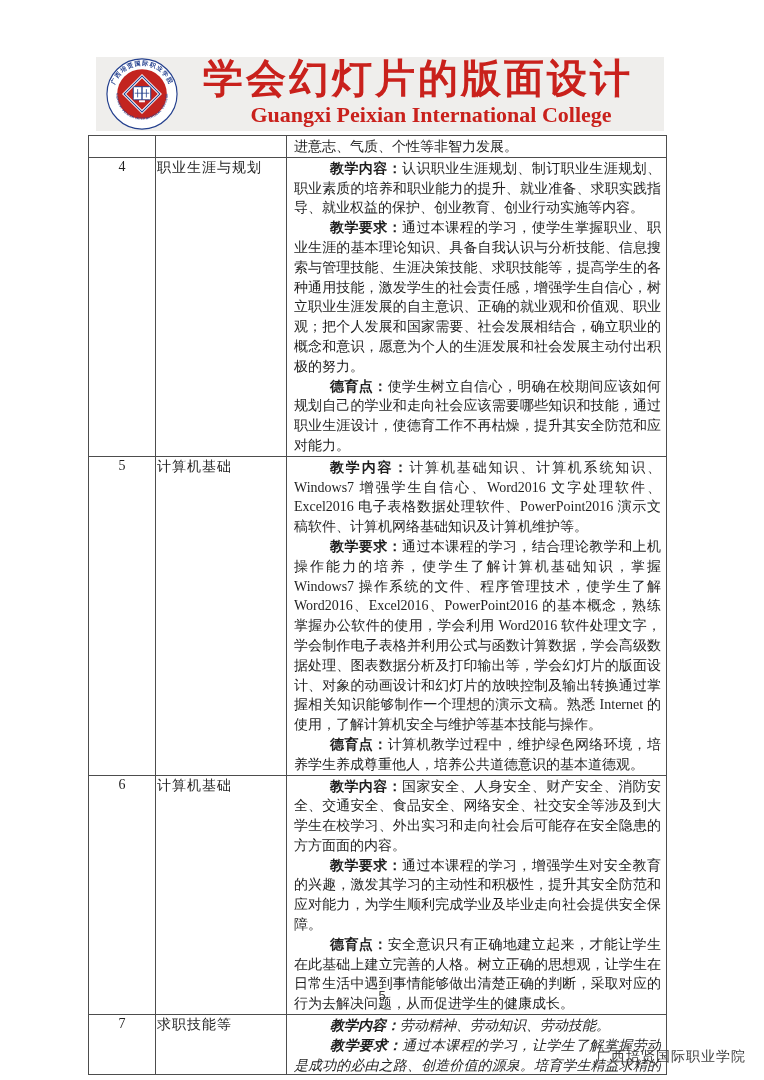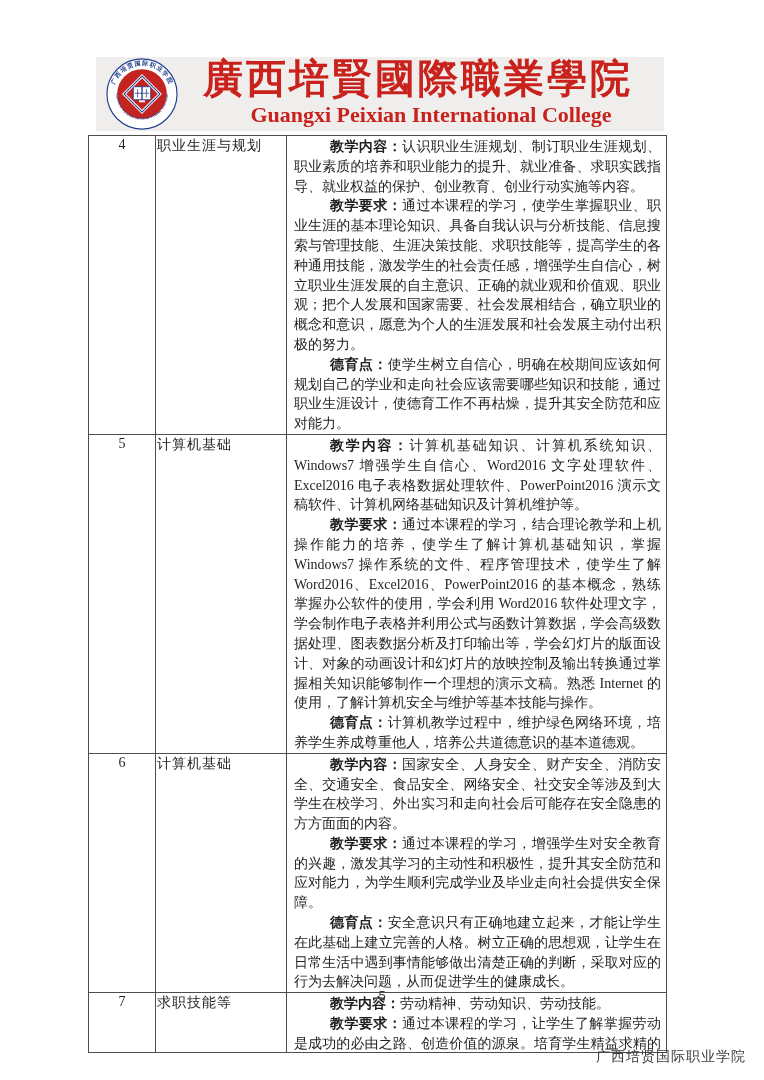--- a/index.html
+++ b/index.html
@@ -24,21 +24,21 @@
   td.cell-course{text-align:left;vertical-align:middle;letter-spacing:1px;}
   td.cell-content{padding:1px 5px 0 7px;}
   .para{text-align:justify;line-height:19.8px;margin:0;}
   .plabel{font-weight:bold;font-family:"Liberation Sans","DejaVu Sans",sans-serif;padding-left:36px;}
   .ptext{}
   tr.h-carry{height:21px;}
   tr.h-r4{height:259px;}
   tr.h-r5{height:297px;}
   tr.h-r6{height:203px;}
   tr.h-r7{height:58px;}
-  .clip58{height:58px;overflow:hidden;}
+  .clip58{height:58px;overflow:hidden;font-style:italic;}
 
   
   #page-number{position:absolute;left:0;top:988px;width:764px;text-align:center;
                font-size:13px;color:#3a3a3a;font-family:"Liberation Sans","DejaVu Sans",sans-serif;}
   #footer-college{position:absolute;right:18px;top:1048px;font-size:14px;color:#3c3c3c;
                font-family:"Liberation Sans","DejaVu Sans",sans-serif;letter-spacing:1px;}
 </style>
 </head>
 <body>
 
@@ -64,31 +64,38 @@
     <g>
       <rect x="29" y="30.5" width="18" height="13.5" rx="1.2" fill="#ffffff" stroke="#24408e" stroke-width="1"></rect>
       <line x1="38" y1="30.5" x2="38" y2="44" stroke="#24408e" stroke-width="1.4"></line>
       <line x1="33.5" y1="33" x2="33.5" y2="41.5" stroke="#24408e" stroke-width="0.8"></line>
       <line x1="42.5" y1="33" x2="42.5" y2="41.5" stroke="#24408e" stroke-width="0.8"></line>
       <line x1="30.5" y1="37.2" x2="45.5" y2="37.2" stroke="#24408e" stroke-width="0.8"></line>
       <rect x="35" y="44.5" width="6" height="2" fill="#ffffff"></rect>
     </g>
   </svg>
 
-  <div id="title-cn">廣西培賢國際職業學院</div>
+  <div id="title-cn">学会幻灯片的版面设计</div>
   <div id="title-en">Guangxi Peixian International College</div>
 
   <table id="course-table">
     <colgroup>
         <col style="width:67px">
         <col style="width:131px">
         <col style="width:380px">
       </colgroup>
 
     <tbody>
+        <tr class="h-carry">
+      <td class="cell-num"></td>
+      <td class="cell-course"></td>
+      <td class="cell-content">
+        <div class="para"><span class="ptext">进意志、气质、个性等非智力发展。</span></div>
+      </td>
+    </tr>
 
     <tr class="h-r4">
       <td class="cell-num">4</td>
       <td class="cell-course">职业生涯与规划</td>
       <td class="cell-content">
         <div class="para"><span class="plabel">教学内容：</span><span class="ptext">认识职业生涯规划、制订职业生涯规划、职业素质的培养和职业能力的提升、就业准备、求职实践指导、就业权益的保护、创业教育、创业行动实施等内容。</span></div>
         <div class="para"><span class="plabel">教学要求：</span><span class="ptext">通过本课程的学习，使学生掌握职业、职业生涯的基本理论知识、具备自我认识与分析技能、信息搜索与管理技能、生涯决策技能、求职技能等，提高学生的各种通用技能，激发学生的社会责任感，增强学生自信心，树立职业生涯发展的自主意识、正确的就业观和价值观、职业观；把个人发展和国家需要、社会发展相结合，确立职业的概念和意识，愿意为个人的生涯发展和社会发展主动付出积极的努力。</span></div>
         <div class="para"><span class="plabel">德育点：</span><span class="ptext">使学生树立自信心，明确在校期间应该如何规划自己的学业和走向社会应该需要哪些知识和技能，通过职业生涯设计，使德育工作不再枯燥，提升其安全防范和应对能力。</span></div>
       </td>
     </tr>

